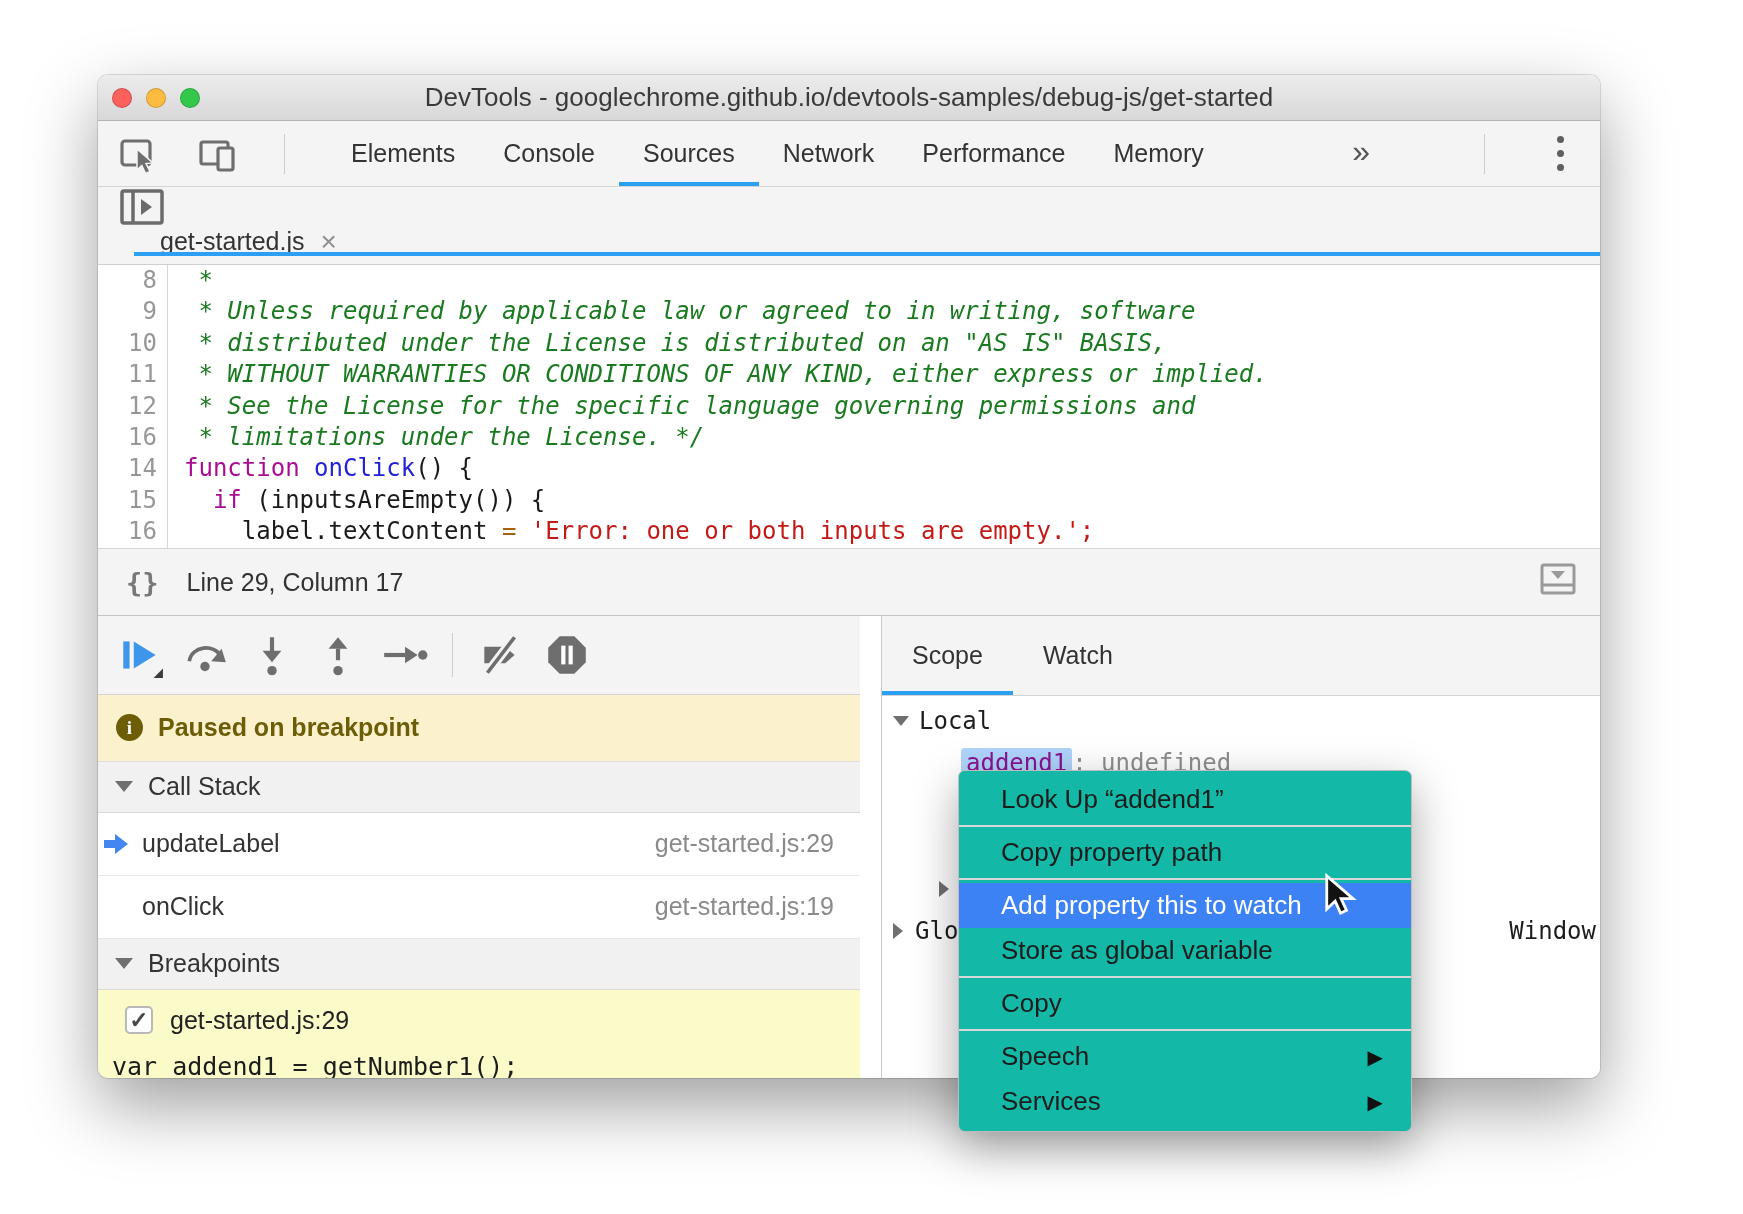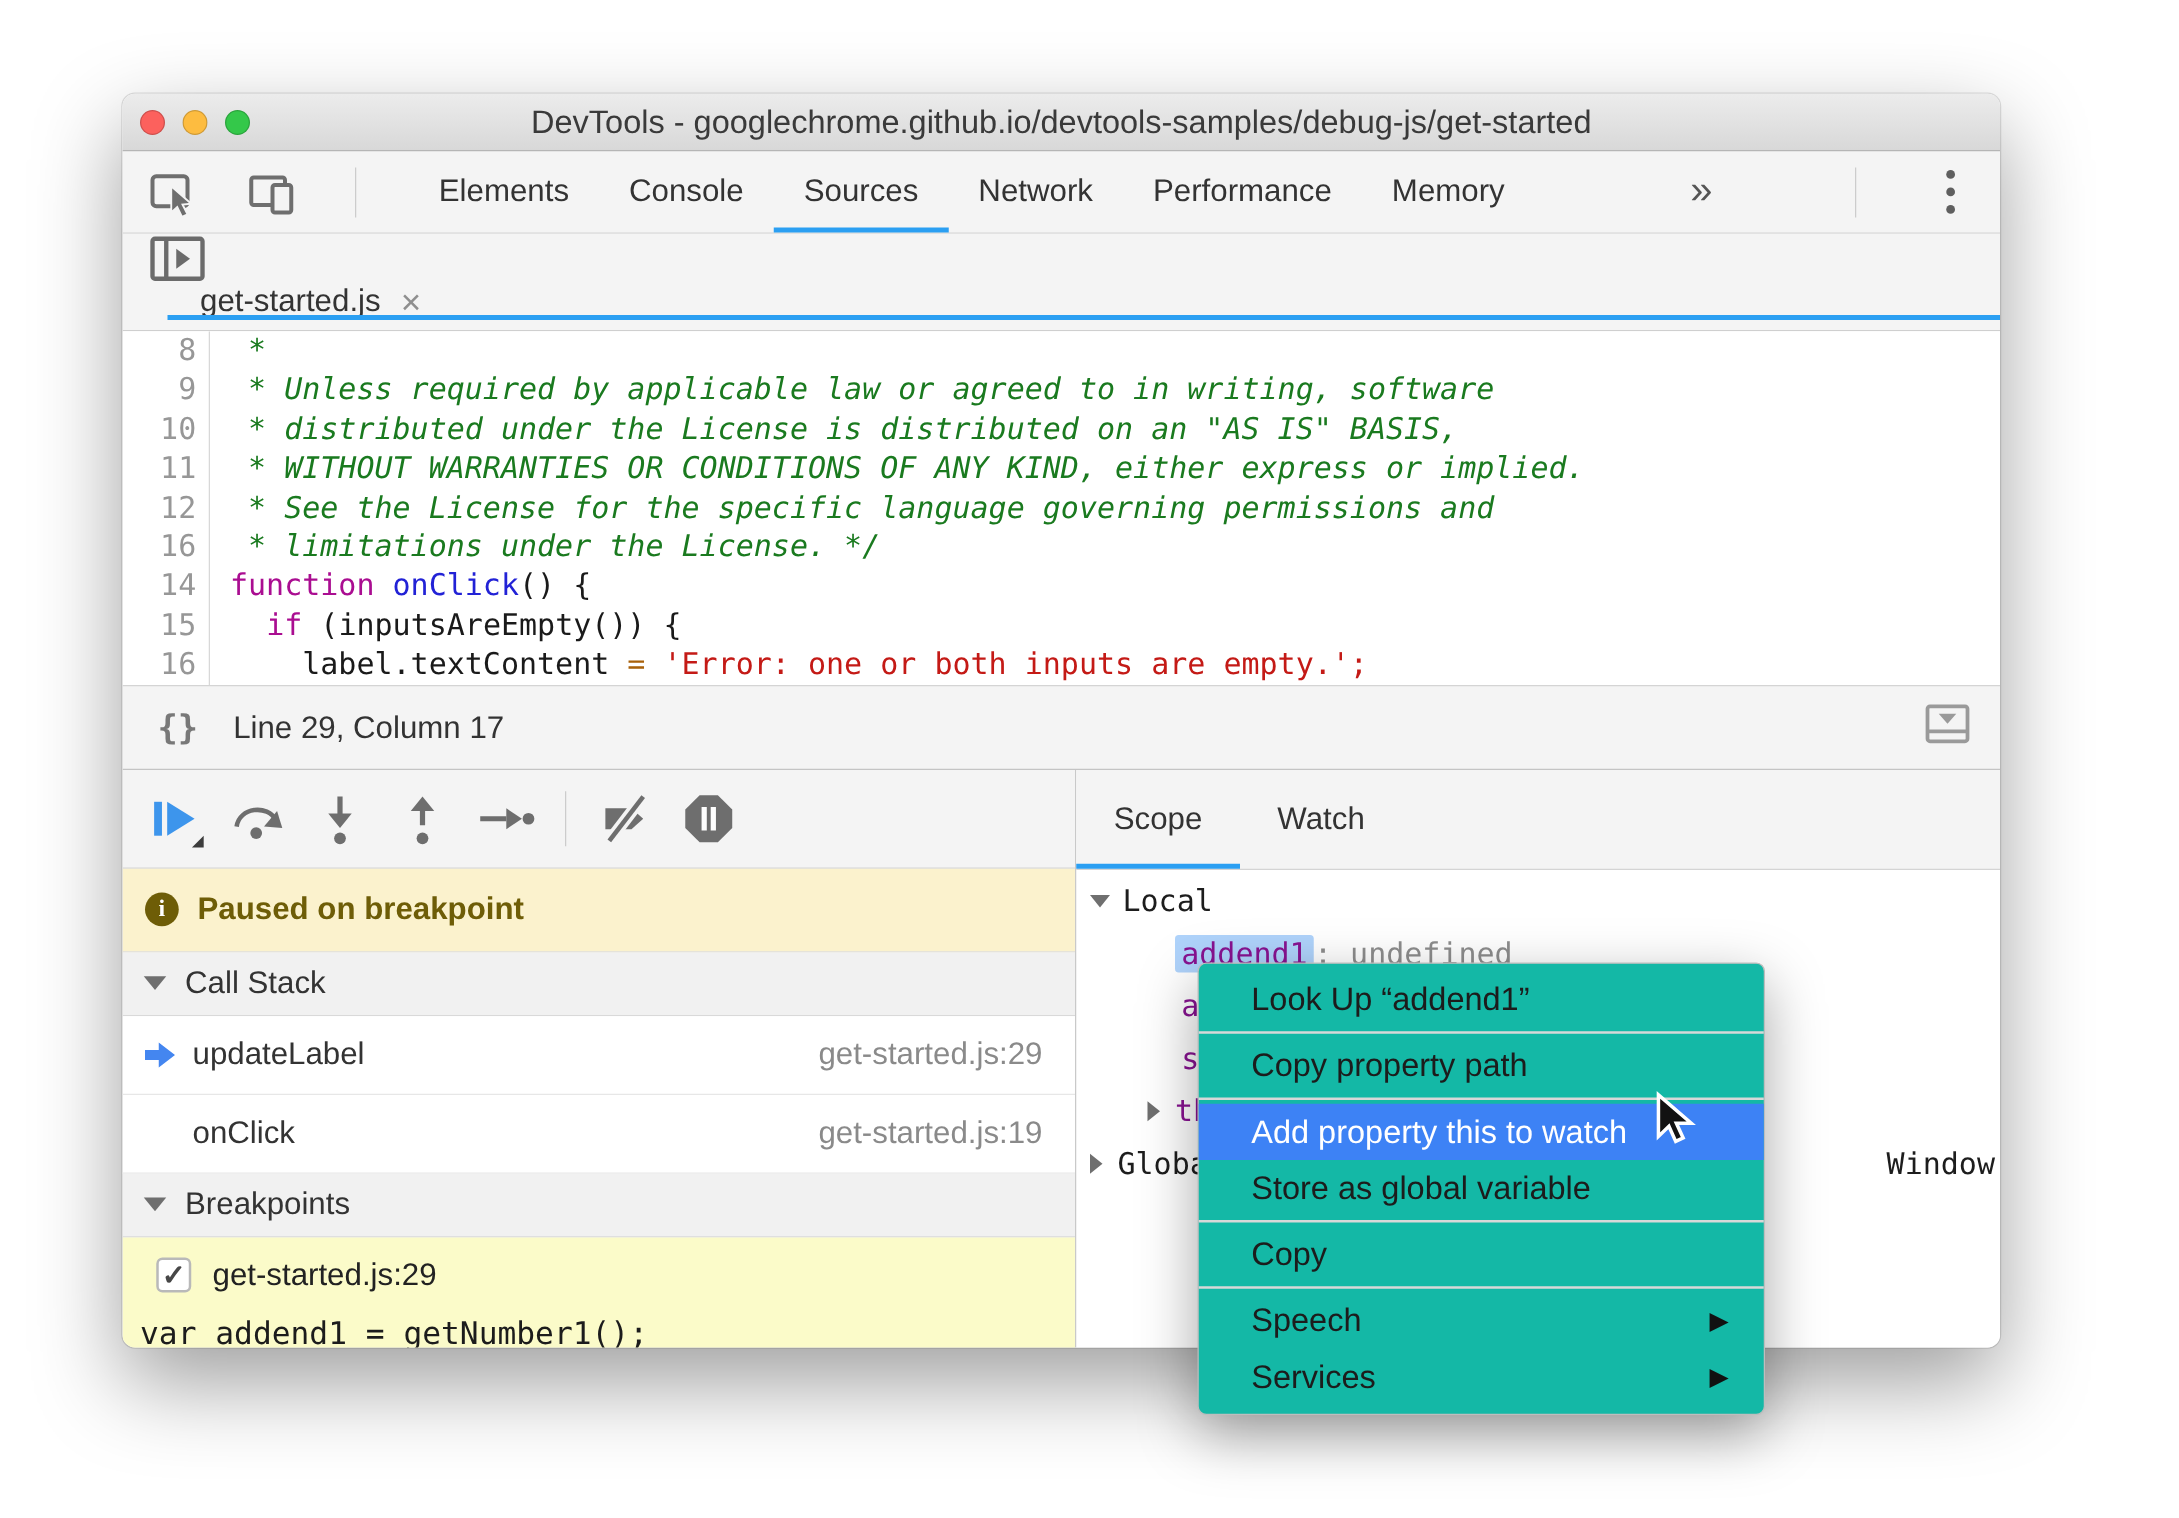--- a/index.html
+++ b/index.html
@@ -50,37 +50,37 @@
   .tk-plain{color:#1a1a1a}
 
   
   .statusbar{height:68px;background:#f4f4f4;border-top:1px solid #d4d4d4;border-bottom:1px solid #c4c4c4;
     box-sizing:border-box;display:flex;align-items:center;padding:0 22px 0 16px;font-size:25px;color:#333;}
   .brace{font-family:"DejaVu Sans Mono",monospace;font-weight:bold;color:#787878;font-size:27px;margin:0 28px 0 12px;}
 
   
   .debugarea{display:flex;height:465px;}
   .leftpane{width:762px;display:flex;flex-direction:column;}
-  .rightpane{flex:1;border-left:1px solid #c9c9c9;background:#fff;position:relative;}
+  .rightpane{flex:1;border-left:1px solid #c9c9c9;background:#fff;position:relative;margin-left:21px;}
 
   .dbgbar{height:80px;background:#f4f4f4;border-bottom:1px solid #d4d4d4;box-sizing:border-box;
     display:flex;align-items:center;padding-left:18px;gap:18px;}
   .dico{width:48px;height:48px;display:flex;align-items:center;justify-content:center;}
   .ddiv{width:1px;height:44px;background:#ccc;margin:0 6px;}
 
   .paused{height:68px;background:var(--paused-bg);border-bottom:1px solid #dedede;display:flex;align-items:center;
     padding-left:18px;color:var(--paused-text);font-weight:bold;font-size:25px;gap:15px;box-sizing:border-box;}
   .info{width:27px;height:27px;border-radius:50%;background:var(--paused-text);color:#fff;display:flex;
     align-items:center;justify-content:center;font-size:19px;font-weight:bold;font-family:"Liberation Serif",serif;}
 
   .sechead{height:52px;background:#f1f1f1;border-bottom:1px solid #d9d9d9;box-sizing:border-box;
     display:flex;align-items:center;padding-left:17px;font-size:25px;color:#333;gap:15px;}
   .tri{width:0;height:0;border-left:9px solid transparent;border-right:9px solid transparent;border-top:11px solid #6f6f6f;}
 
-  .frame{height:63px;display:flex;align-items:center;padding:0 26px 0 16px;font-size:25px;color:#333;
+  .frame{height:63px;display:flex;align-items:center;padding:0 26px 0 4px;font-size:25px;color:#333;
     border-bottom:1px solid #e7e7e7;background:#fff;box-sizing:border-box;}
   .farrow{width:40px;display:flex;align-items:center;}
   .floc{margin-left:auto;color:#8a8a8a;}
 
   .bpitem{flex:1;background:var(--bp-bg);padding:16px 0 0 14px;font-size:25px;color:#222;}
   .bprow1{display:flex;align-items:center;gap:17px;padding-left:13px;}
   .cb{width:28px;height:28px;background:#fff;border:2px solid #b9b9b9;border-radius:5px;color:#474747;
     font-size:23px;font-weight:bold;display:flex;align-items:center;justify-content:center;box-sizing:border-box;}
   .bpcode{font-family:"DejaVu Sans Mono",monospace;font-size:25px;margin-top:17px;color:#1c1c1c;}
 

